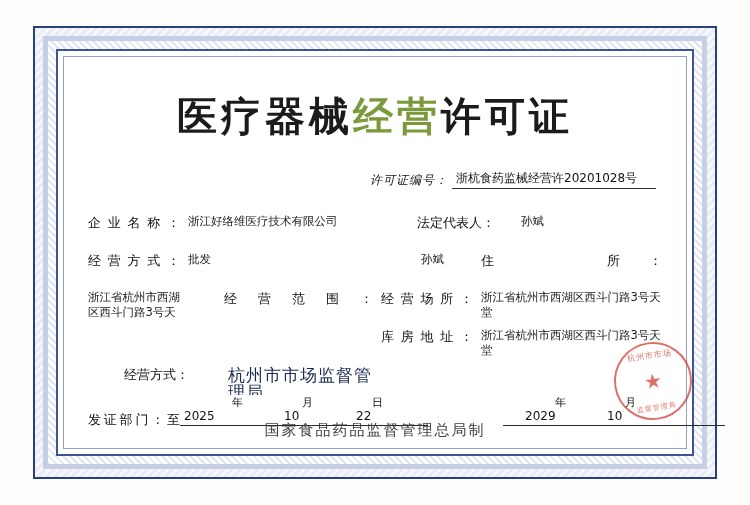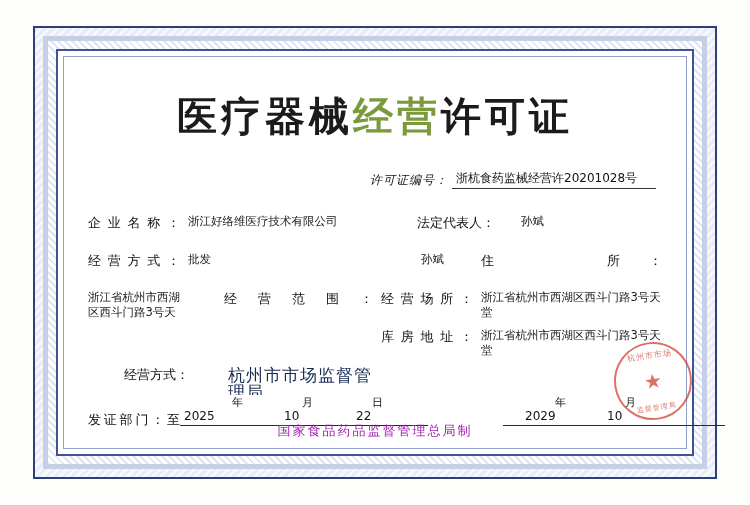--- a/index.html
+++ b/index.html
@@ -168,23 +168,23 @@
   .dept-value{
     font-size:17px;color:#1a2a52;
     letter-spacing:1px;
     position:relative;
     top:2px;
   }
   .footer{
     position:absolute;
     left:0;right:0;bottom:14px;
     text-align:center;
-    font-size:13px;
+    font-size:15px;
     letter-spacing:2px;
-    color:#a21caf;
+    color:#404040;
   }
 </style>
 </head>
 <body>
 
 <div class="page">
   <div class="frame-outer">
     <div class="frame-mid">
       <div class="frame-inner">
         <div class="frame-hair"></div>

